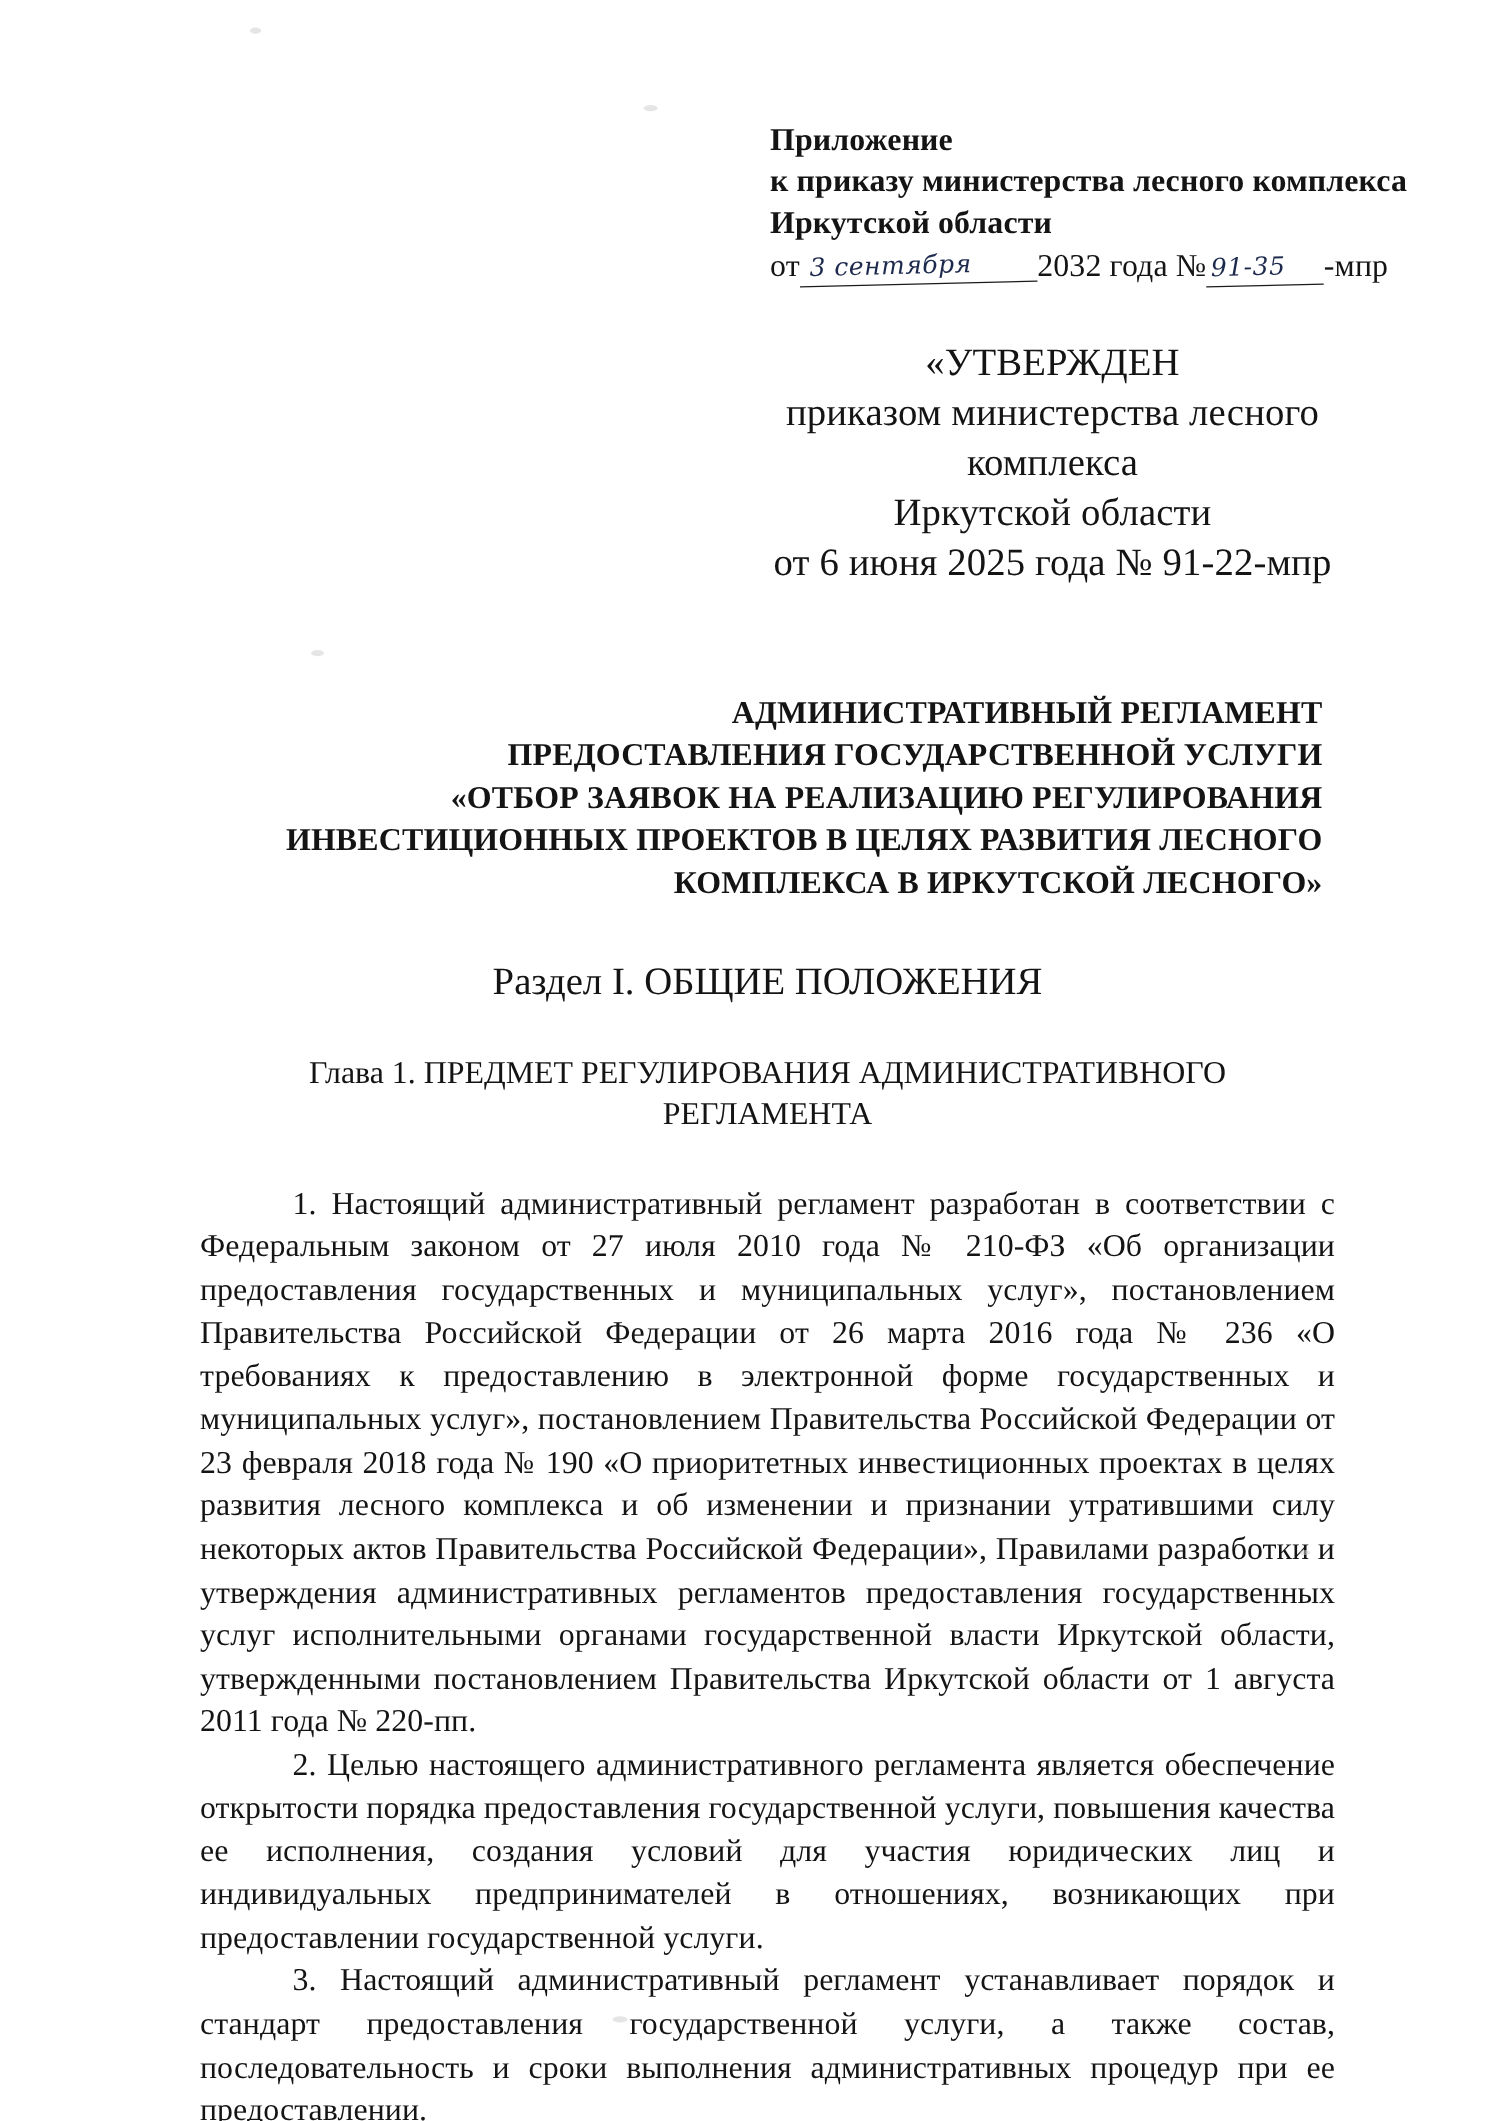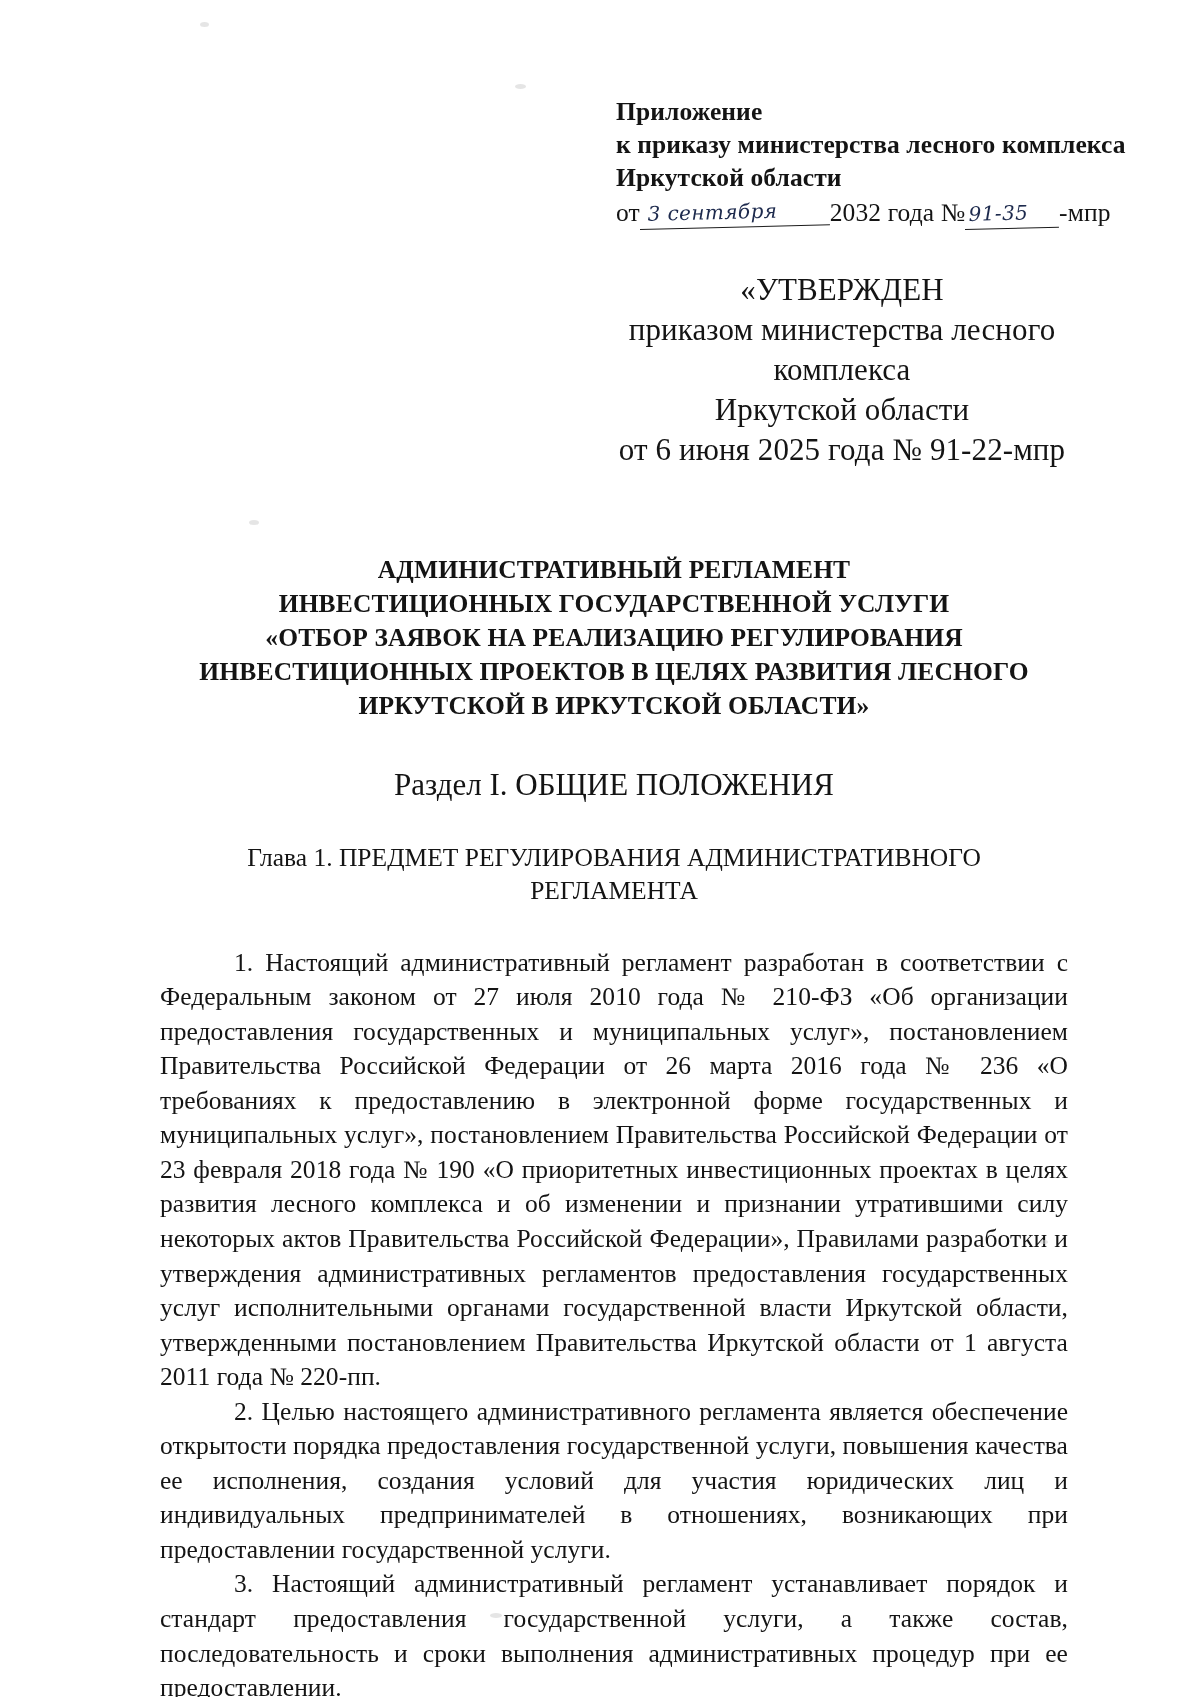--- a/index.html
+++ b/index.html
@@ -67,21 +67,21 @@
     margin-top: 40px;
     font-size: 31px;
     line-height: 1.29;
     letter-spacing: 0.1px;
     text-align: center;
   }
 
   
   .doc-title {
     margin-top: 84px;
-    text-align: center;
+    text-align: right;
     font-weight: bold;
     font-size: 25.5px;
     line-height: 1.33;
     letter-spacing: 0.15px;
     padding: 0 10px;
   }
   .doc-title .tline { display: block; }
 
   .section-heading {
     margin-top: 42px;
@@ -153,24 +153,24 @@
 
   <div class="approved-block">
     <div class="line">«УТВЕРЖДЕН</div>
     <div class="line">приказом министерства лесного комплекса</div>
     <div class="line">Иркутской области</div>
     <div class="line">от 6 июня 2025 года № 91-22-мпр</div>
   </div>
 
   <div class="doc-title">
     <span class="tline">АДМИНИСТРАТИВНЫЙ РЕГЛАМЕНТ</span>
-    <span class="tline">ИНВЕСТИЦИОННЫХ ГОСУДАРСТВЕННОЙ УСЛУГИ</span>
+    <span class="tline">ПРЕДОСТАВЛЕНИЯ ГОСУДАРСТВЕННОЙ УСЛУГИ</span>
     <span class="tline">«ОТБОР ЗАЯВОК НА РЕАЛИЗАЦИЮ РЕГУЛИРОВАНИЯ</span>
     <span class="tline">ИНВЕСТИЦИОННЫХ ПРОЕКТОВ В ЦЕЛЯХ РАЗВИТИЯ ЛЕСНОГО</span>
-    <span class="tline">ИРКУТСКОЙ В ИРКУТСКОЙ ОБЛАСТИ»</span>
+    <span class="tline">КОМПЛЕКСА В ИРКУТСКОЙ ЛЕСНОГО»</span>
   </div>
 
   <div class="section-heading">Раздел I. ОБЩИЕ ПОЛОЖЕНИЯ</div>
 
   <div class="chapter-heading">
     <span class="tline">Глава 1. ПРЕДМЕТ РЕГУЛИРОВАНИЯ АДМИНИСТРАТИВНОГО</span>
     <span class="tline">РЕГЛАМЕНТА</span>
   </div>
 
   <div class="body">

